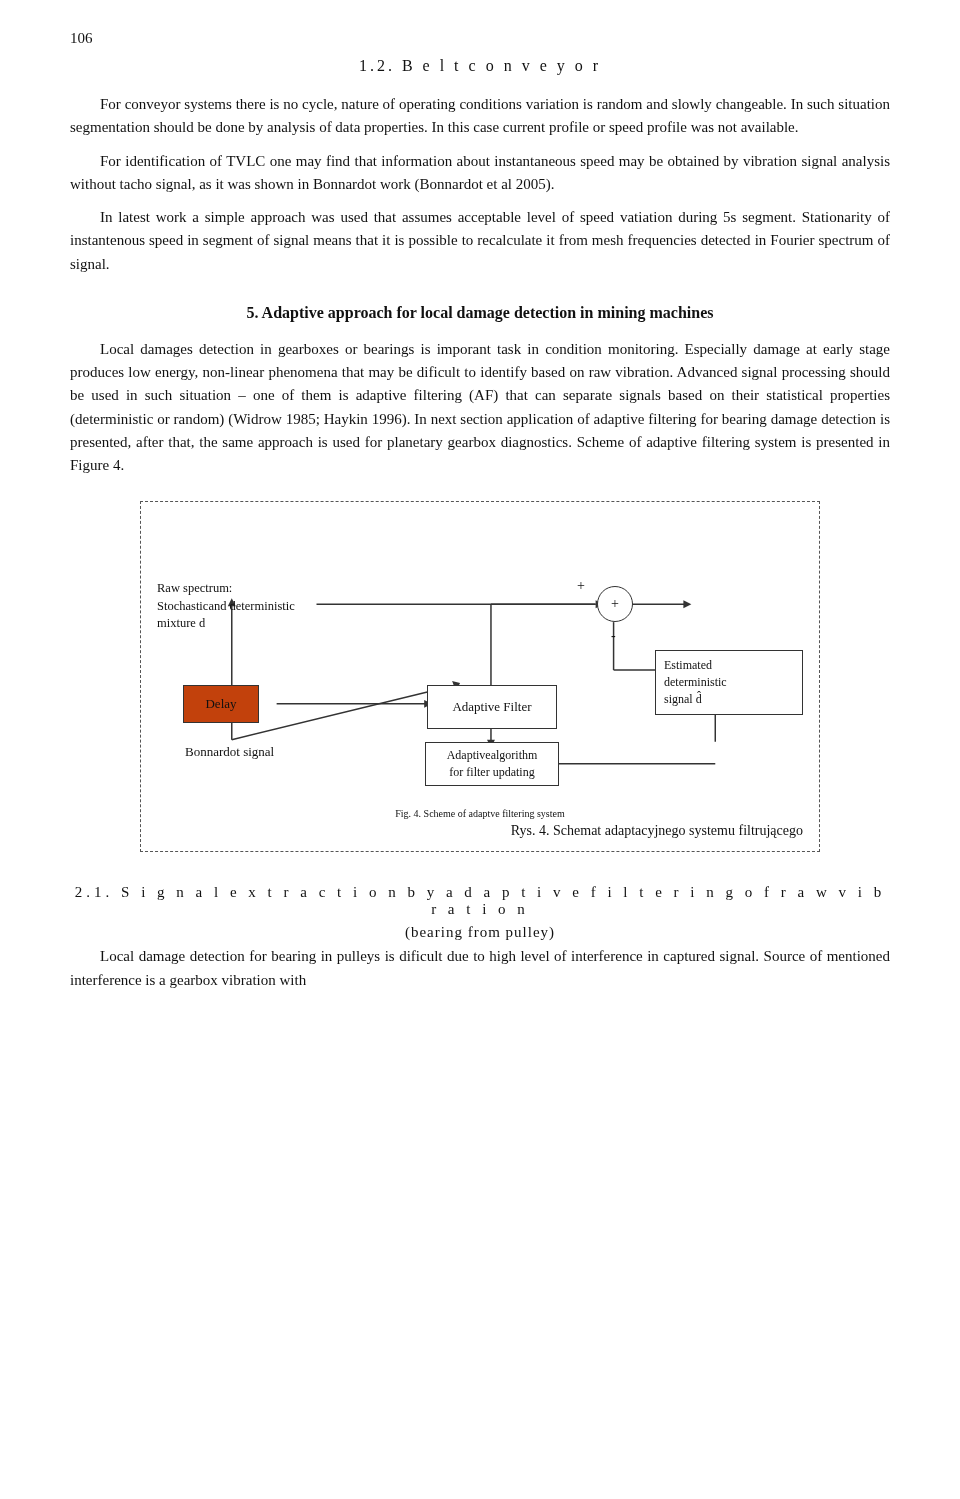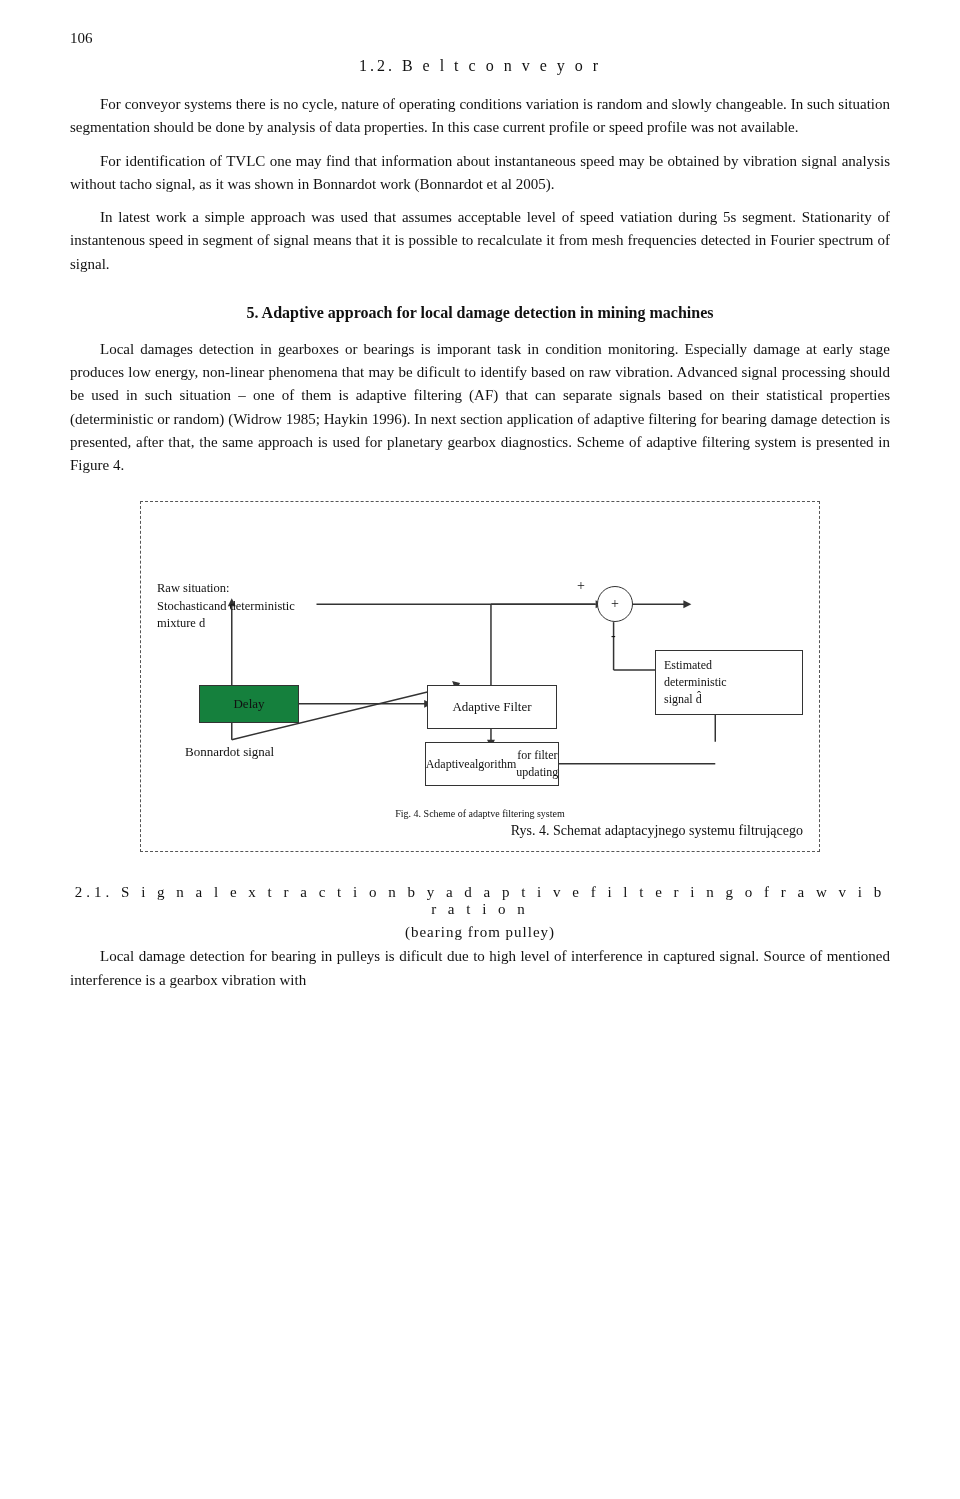--- a/index.html
+++ b/index.html
@@ -51,26 +51,26 @@
     .box-raw {
       position: absolute;
       left: 0; top: 60px;
       width: 165px;
       font-size: 12.5px;
       line-height: 1.4;
     }
     
     .box-delay {
       position: absolute;
-      left: 42px; top: 165px;
-      border: 1.5px solid #333;
-      width: 100px; height: 38px;
+      left: 26px; top: 165px;
+      border: 1.5px solid #333;
+      width: 76px; height: 38px;
       display: flex; align-items: center; justify-content: center;
       font-size: 13px;
-      background: #15803d;
+      background: #c2410c;
     }
     
     .label-reference {
       position: absolute;
       left: 28px; top: 224px;
       font-size: 13px;
     }
     
     .box-adaptive {
       position: absolute;
@@ -80,21 +80,21 @@
       display: flex; align-items: center; justify-content: center;
       font-size: 13px;
       background: #fff;
     }
     
     .box-algo {
       position: absolute;
       left: 268px; top: 222px;
       border: 1.5px solid #333;
       width: 134px; height: 44px;
-      display: flex; align-items: center; justify-content: center;
+      display: flex; flex-direction: column; align-items: center; justify-content: center;
       font-size: 12px;
       text-align: center;
       background: #fff;
       line-height: 1.4;
     }
     
     .circle-sum {
       position: absolute;
       left: 440px; top: 66px;
       width: 36px; height: 36px;
@@ -219,21 +219,21 @@
       <line x1="335" y1="84" x2="440" y2="84" stroke="#333" stroke-width="1.5"></line>
 
       <line x1="335" y1="203" x2="335" y2="222" stroke="#333" stroke-width="1.5"></line>
       <polygon points="331,220 339,220 335,228" fill="#333"></polygon>
 
       <line x1="560" y1="175" x2="560" y2="222" stroke="#333" stroke-width="1.5"></line>
       <line x1="402" y1="244" x2="560" y2="244" stroke="#333" stroke-width="1.5"></line>
     </svg>
 
     <div class="box-raw">
-      <span>Raw situation:</span><br>
+      <span>Raw spectrum:</span><br>
       <span>Stochasticand deterministic</span><br>
       <span>mixture d</span>
     </div>
 
     <div class="box-delay">
       <span>Delay</span>
     </div>
 
     <div class="label-reference">
       <span>Bonnardot signal</span>

